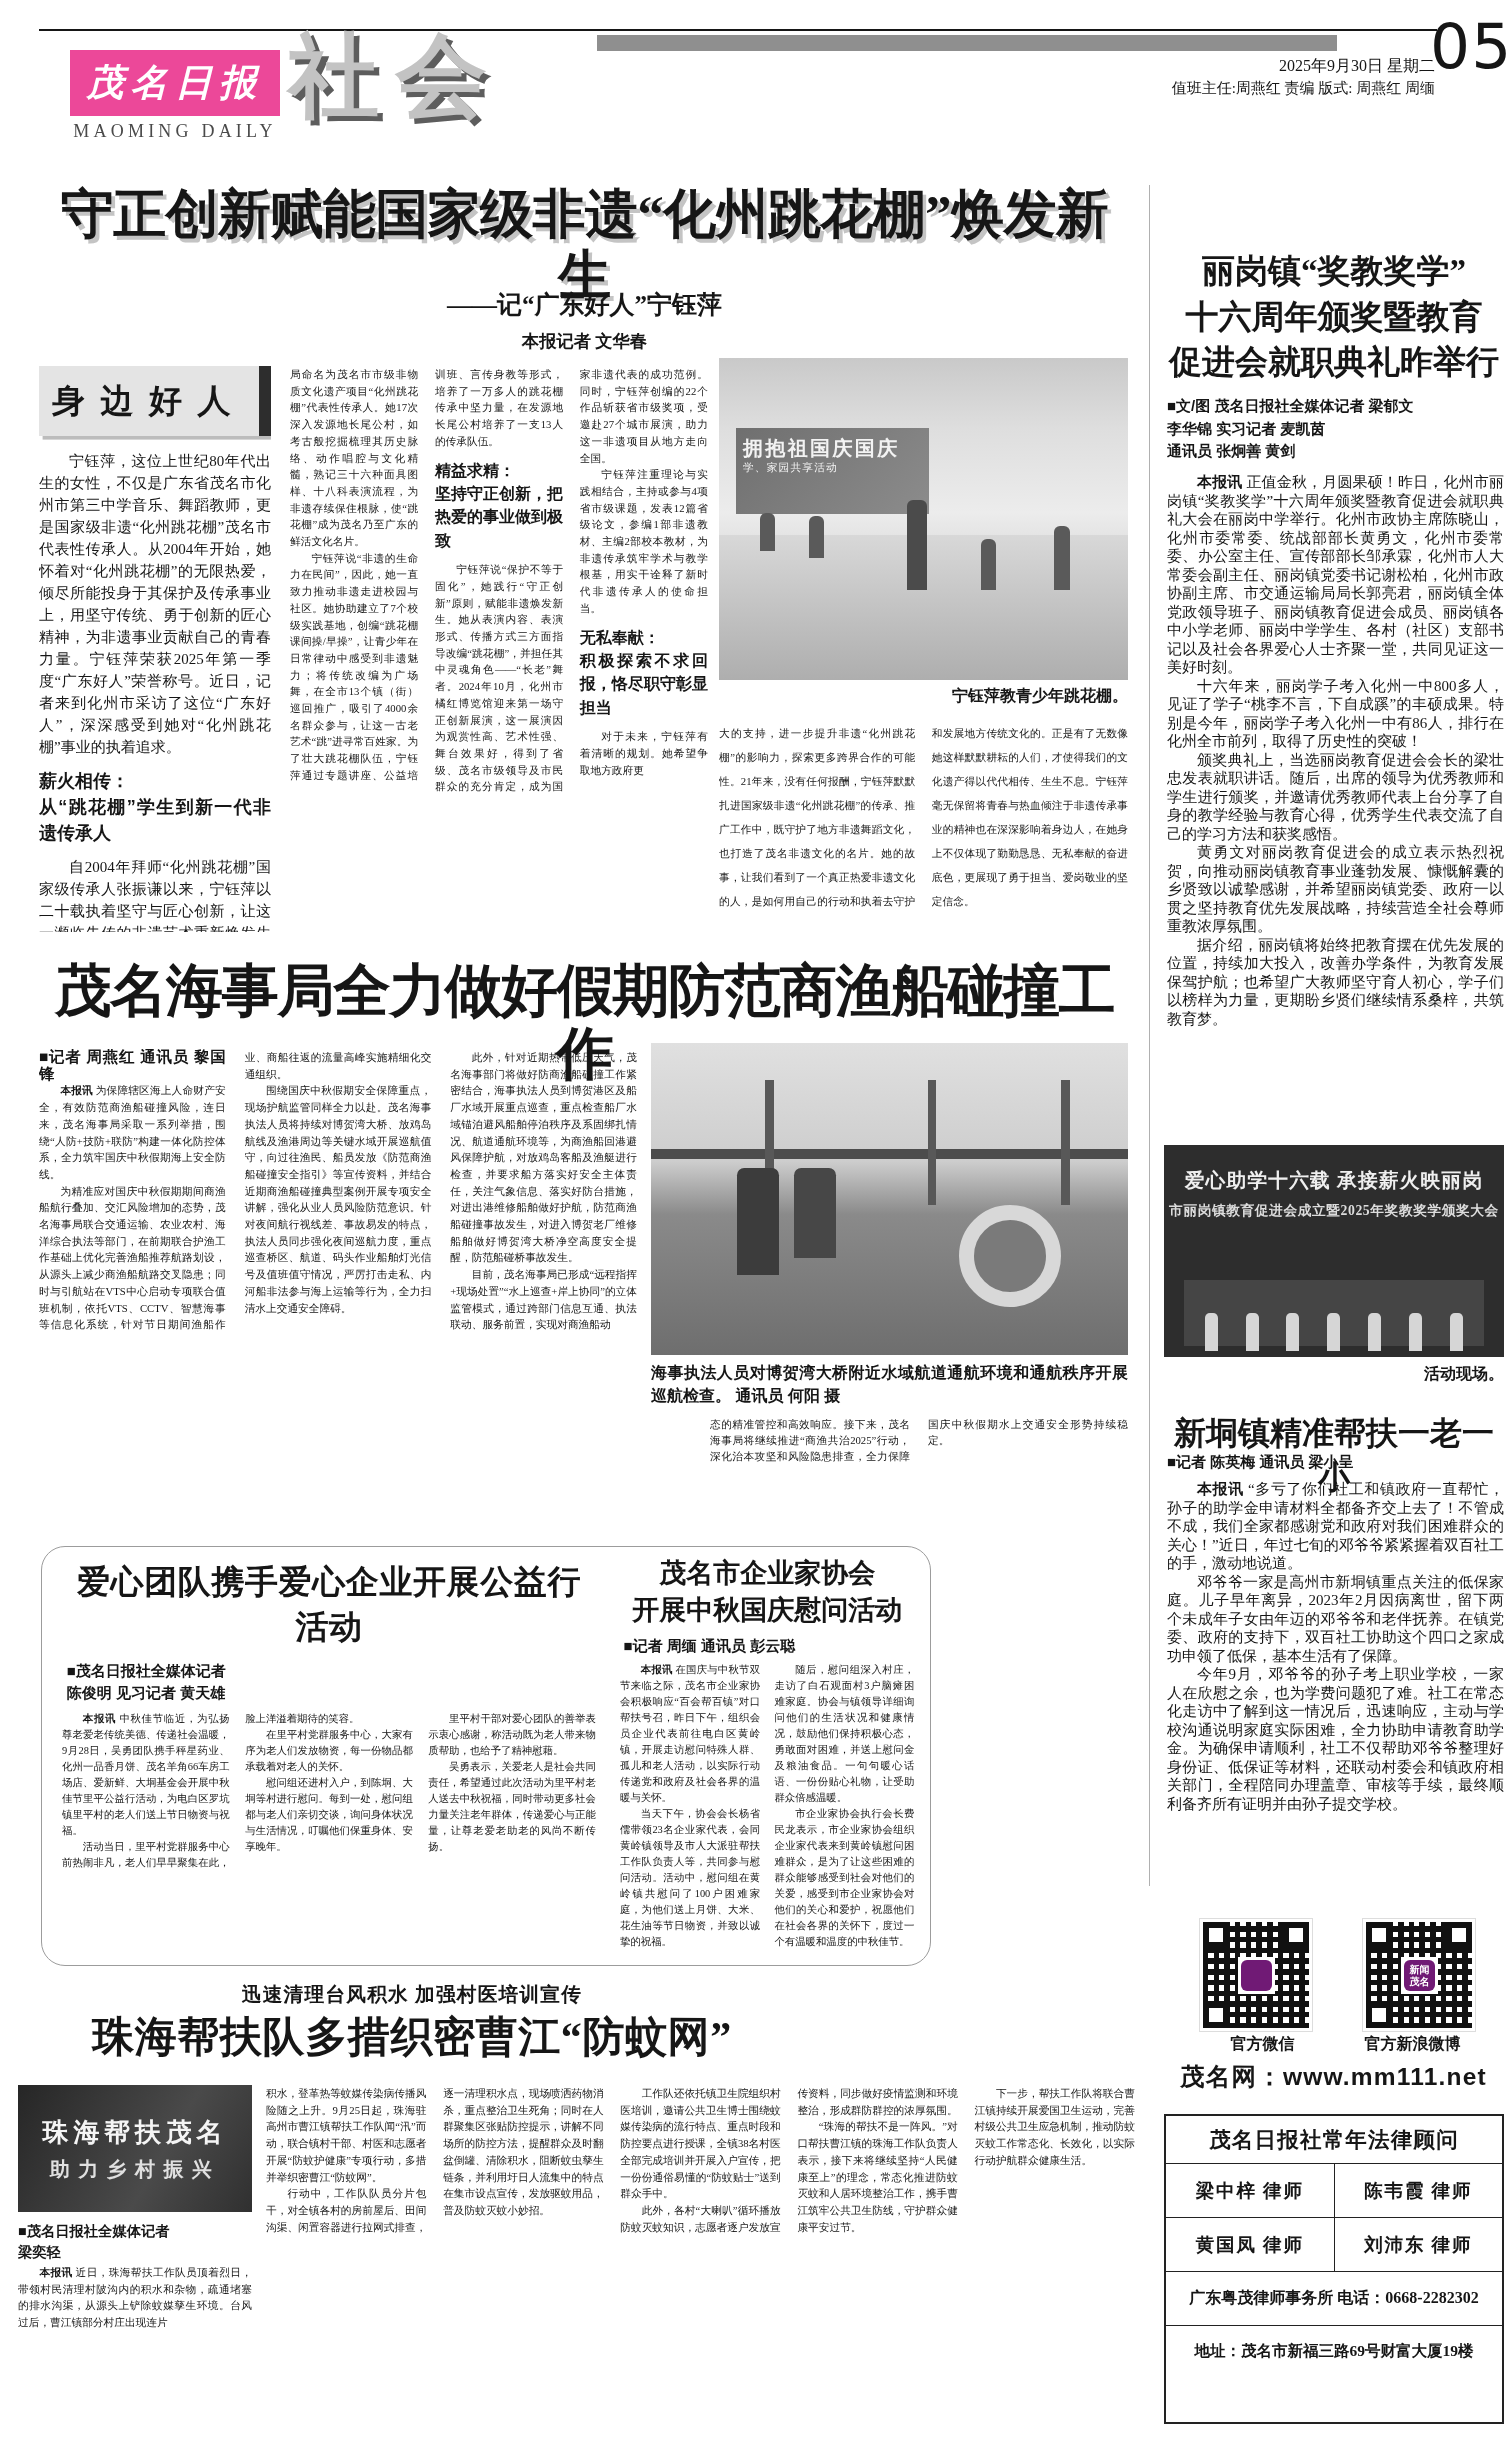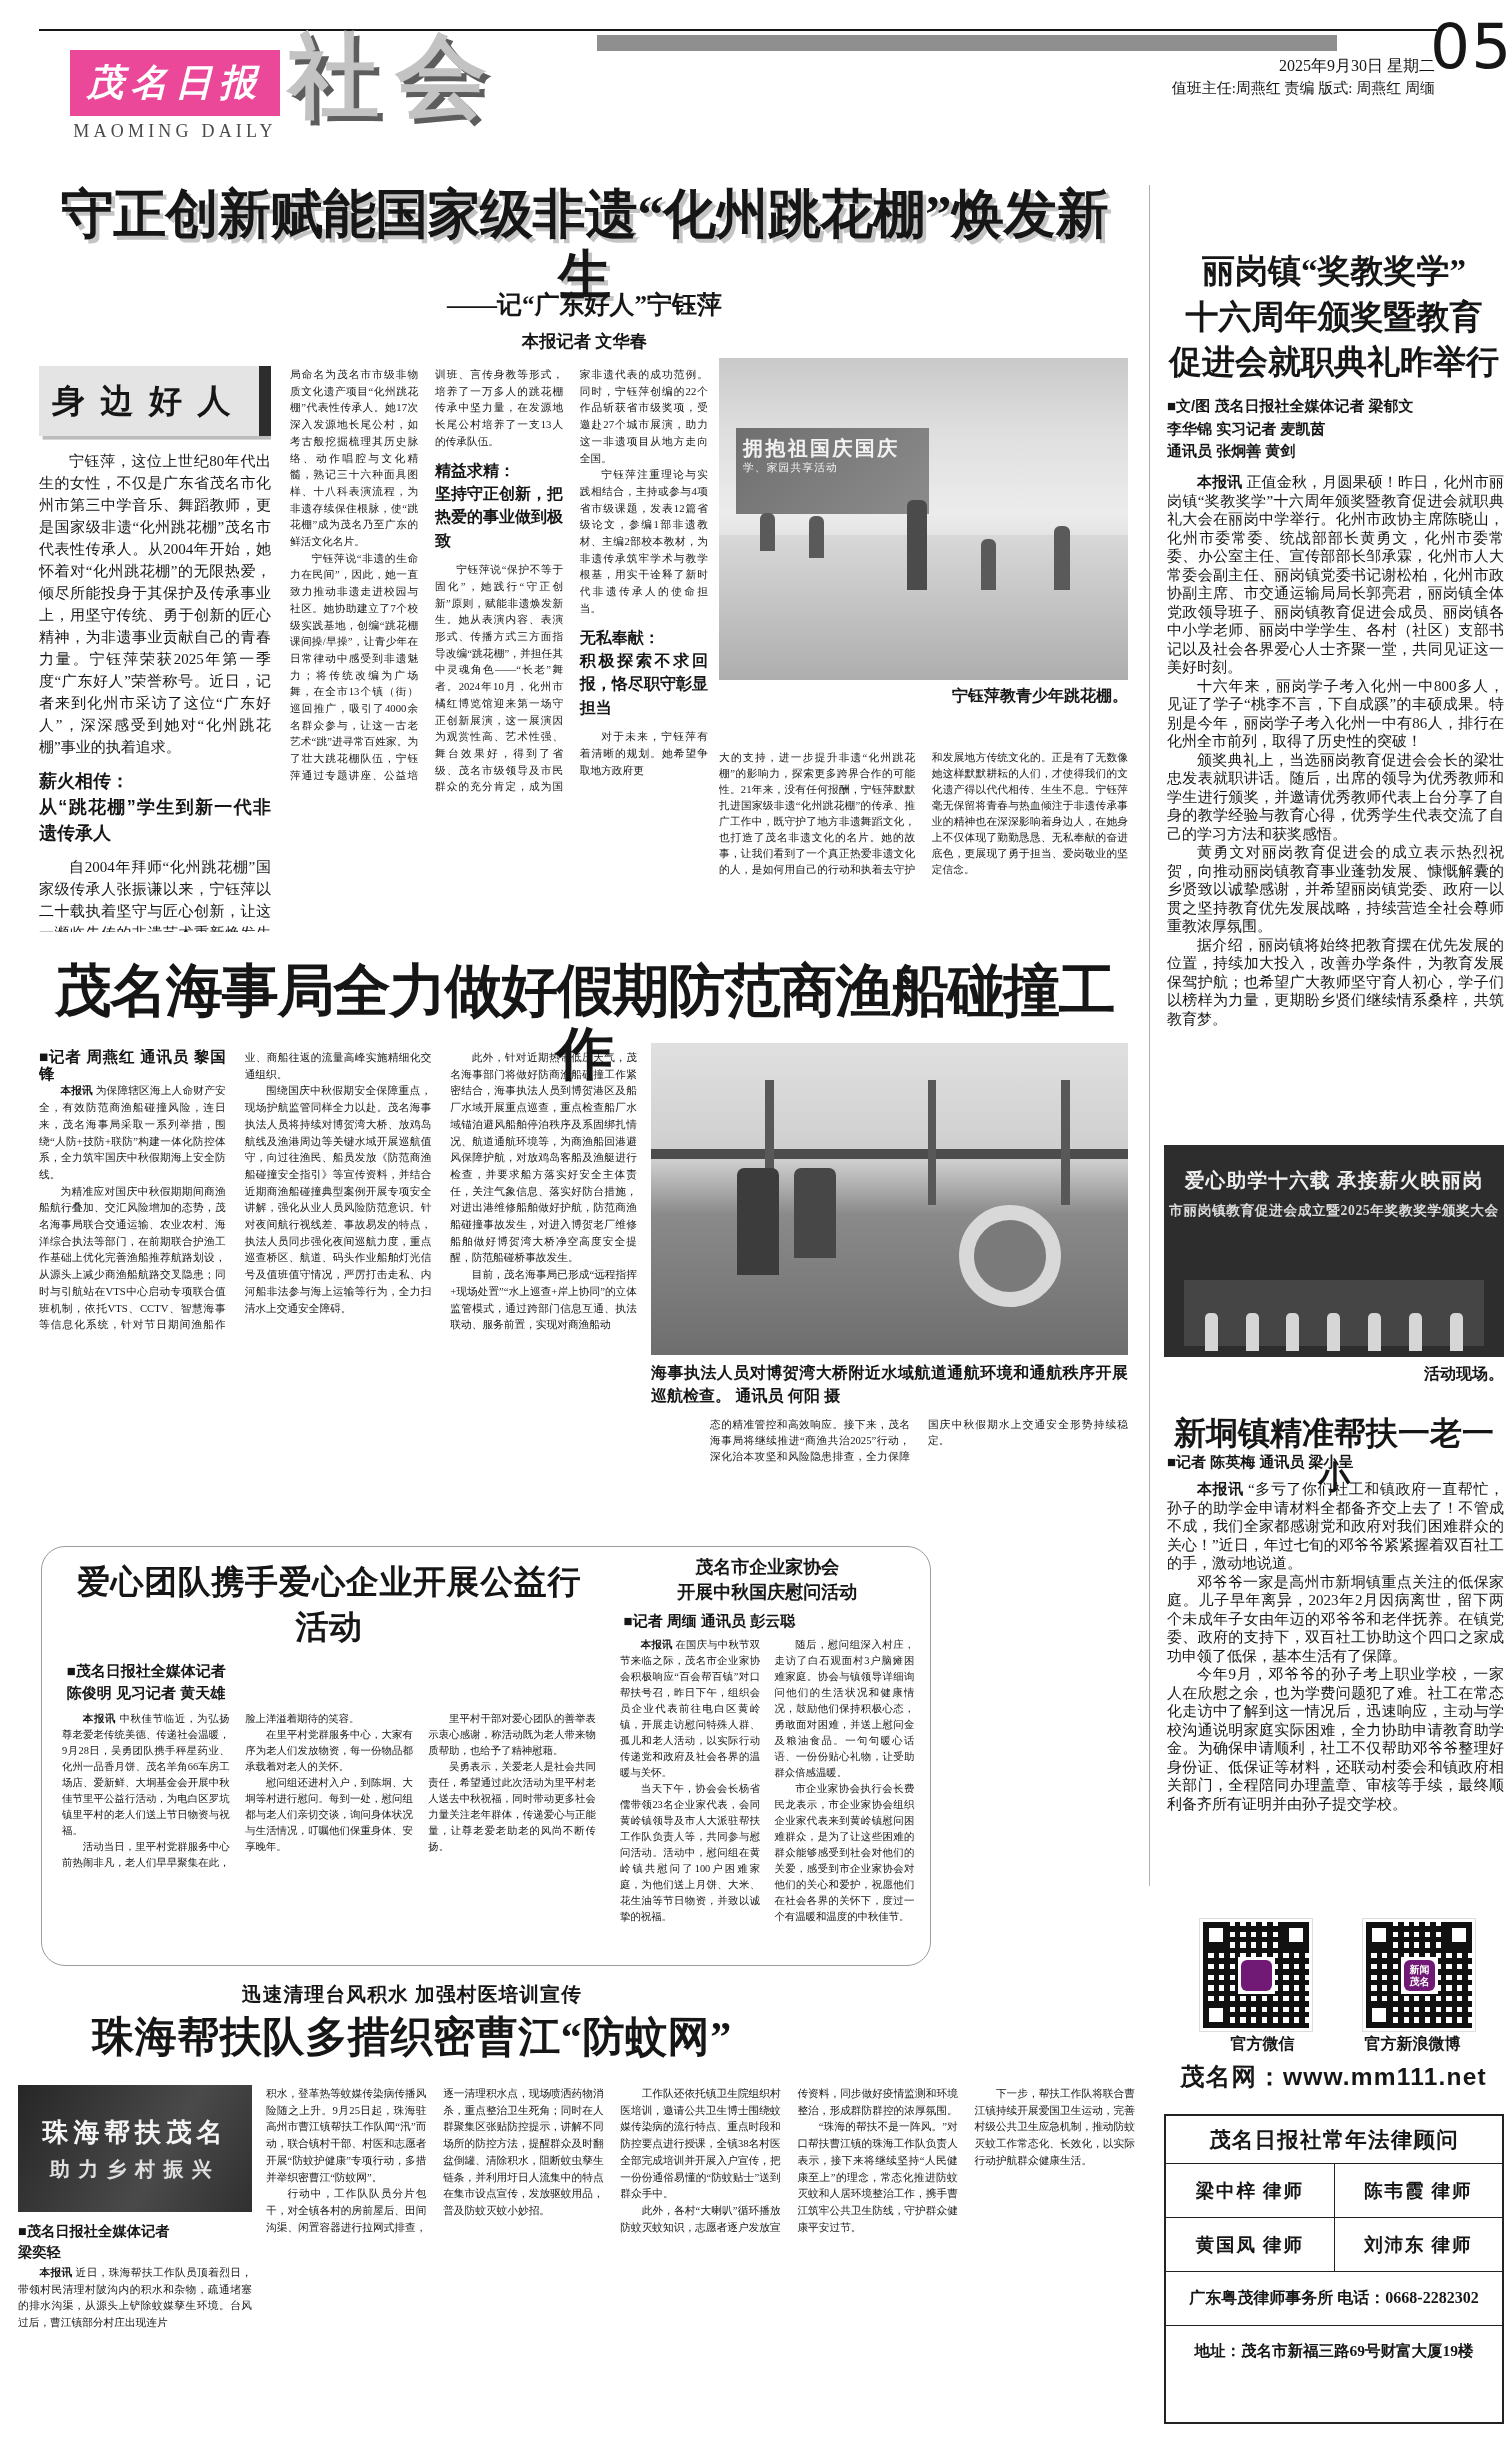--- a/index.html
+++ b/index.html
@@ -49,21 +49,21 @@
      background:linear-gradient(180deg,#c9c9c9 0%,#dedede 22%,#ececec 48%,#d2d2d2 72%,#bdbdbd 100%);overflow:hidden;}
   .lead-photo-banner{position:absolute;left:16.7px;top:70px;width:179px;height:72px;
      background:linear-gradient(135deg,#6f6f6f,#8c8c8c);color:#f3f3f3;padding:7.2px;
      font-weight:bold;font-size:20px;letter-spacing:2.4px;line-height:1.3;}
   .lead-photo-banner small{font-size:10.7px;letter-spacing:1.2px;font-weight:normal;display:block;}
   .lead-photo-floor{position:absolute;left:0;bottom:0;width:100%;height:45%;
      background:linear-gradient(180deg,#d8d8d8,#aeaeae);}
   .figure{position:absolute;bottom:28%;width:15.5px;height:51px;background:#5a5a5a;border-radius:6px 6px 0 0;}
   .lead-caption{left:719px;top:686px;width:409px;}
   .lead-tail{left:719px;top:721px;width:409px;height:210px;overflow:hidden;
-             column-count:2;column-gap:16.7px;font-size:10.7px;line-height:16px;margin-top:28px;}
+             column-count:2;column-gap:16.7px;font-size:10.7px;line-height:24px;}
   
   .mar-headline{left:39px;top:960px;width:1091px;font-size:57px;font-weight:bold;
                 text-align:center;line-height:1.1;letter-spacing:-1.2px;}
   .mar-left{left:39px;top:1049px;width:598px;height:486px;overflow:hidden;
             column-count:3;column-gap:19px;font-size:10.7px;line-height:16.7px;}
   .mar-byline{font-size:15.5px;margin:0 0 10.7px 0;text-indent:0;}
   .mar-photo{left:651px;top:1043px;width:477px;height:312px;overflow:hidden;
      background:linear-gradient(180deg,#e0e0e0 0%,#cdcdcd 38%,#8a8a8a 55%,#6e6e6e 100%);}
   .bridge{position:absolute;left:0;top:34%;width:100%;height:9.5px;background:#4c4c4c;}
   .pylon{position:absolute;top:12%;width:8.4px;height:40%;background:#585858;}
@@ -75,21 +75,21 @@
             column-count:2;column-gap:18px;font-size:10.7px;line-height:16px;}
   
   .bottombox{left:41px;top:1546px;width:888px;height:418px;border:1.8px solid #9c9c9c;
              border-radius:24px;display:flex;overflow:hidden;}
   .charity{width:572px;padding:13px 18px 10.7px 20px;box-sizing:border-box;}
   .charity-h{font-size:33px;font-weight:bold;text-align:center;letter-spacing:0.6px;}
   .charity-byline{font-size:15px;line-height:1.5;margin:9.5px 0 6px 4.8px;}
   .charity-body{column-count:3;column-gap:15.5px;height:285px;overflow:hidden;
                 font-size:10.4px;line-height:16px;}
   .entre{width:316px;padding:8.4px 15.5px 10.7px 6px;box-sizing:border-box;}
-  .entre-h{font-size:18px;font-weight:bold;text-align:center;line-height:1.35;}
+  .entre-h{font-size:27px;font-weight:bold;text-align:center;line-height:1.35;}
   .entre-byline{font-size:15px;margin:8.4px 0 6px 3.6px;}
   .entre-body{column-count:2;column-gap:14.3px;height:298px;overflow:hidden;
               font-size:10.4px;line-height:16px;}
   
   .z-kicker{left:39px;top:1981px;width:746px;text-align:center;font-size:19.7px;font-weight:bold;letter-spacing:1.2px;}
   .z-headline{left:39px;top:2009px;width:746px;text-align:center;font-size:42px;font-weight:bold;letter-spacing:0.6px;}
   .z-promo{left:18px;top:2085px;width:234px;height:127px;overflow:hidden;
      background:linear-gradient(120deg,#262626 0%,#4a4a4a 60%,#303030 100%);
      display:flex;flex-direction:column;align-items:center;justify-content:center;}
   .z-promo-t1{color:#f5f5f5;font-size:26px;font-weight:bold;letter-spacing:4.8px;}

